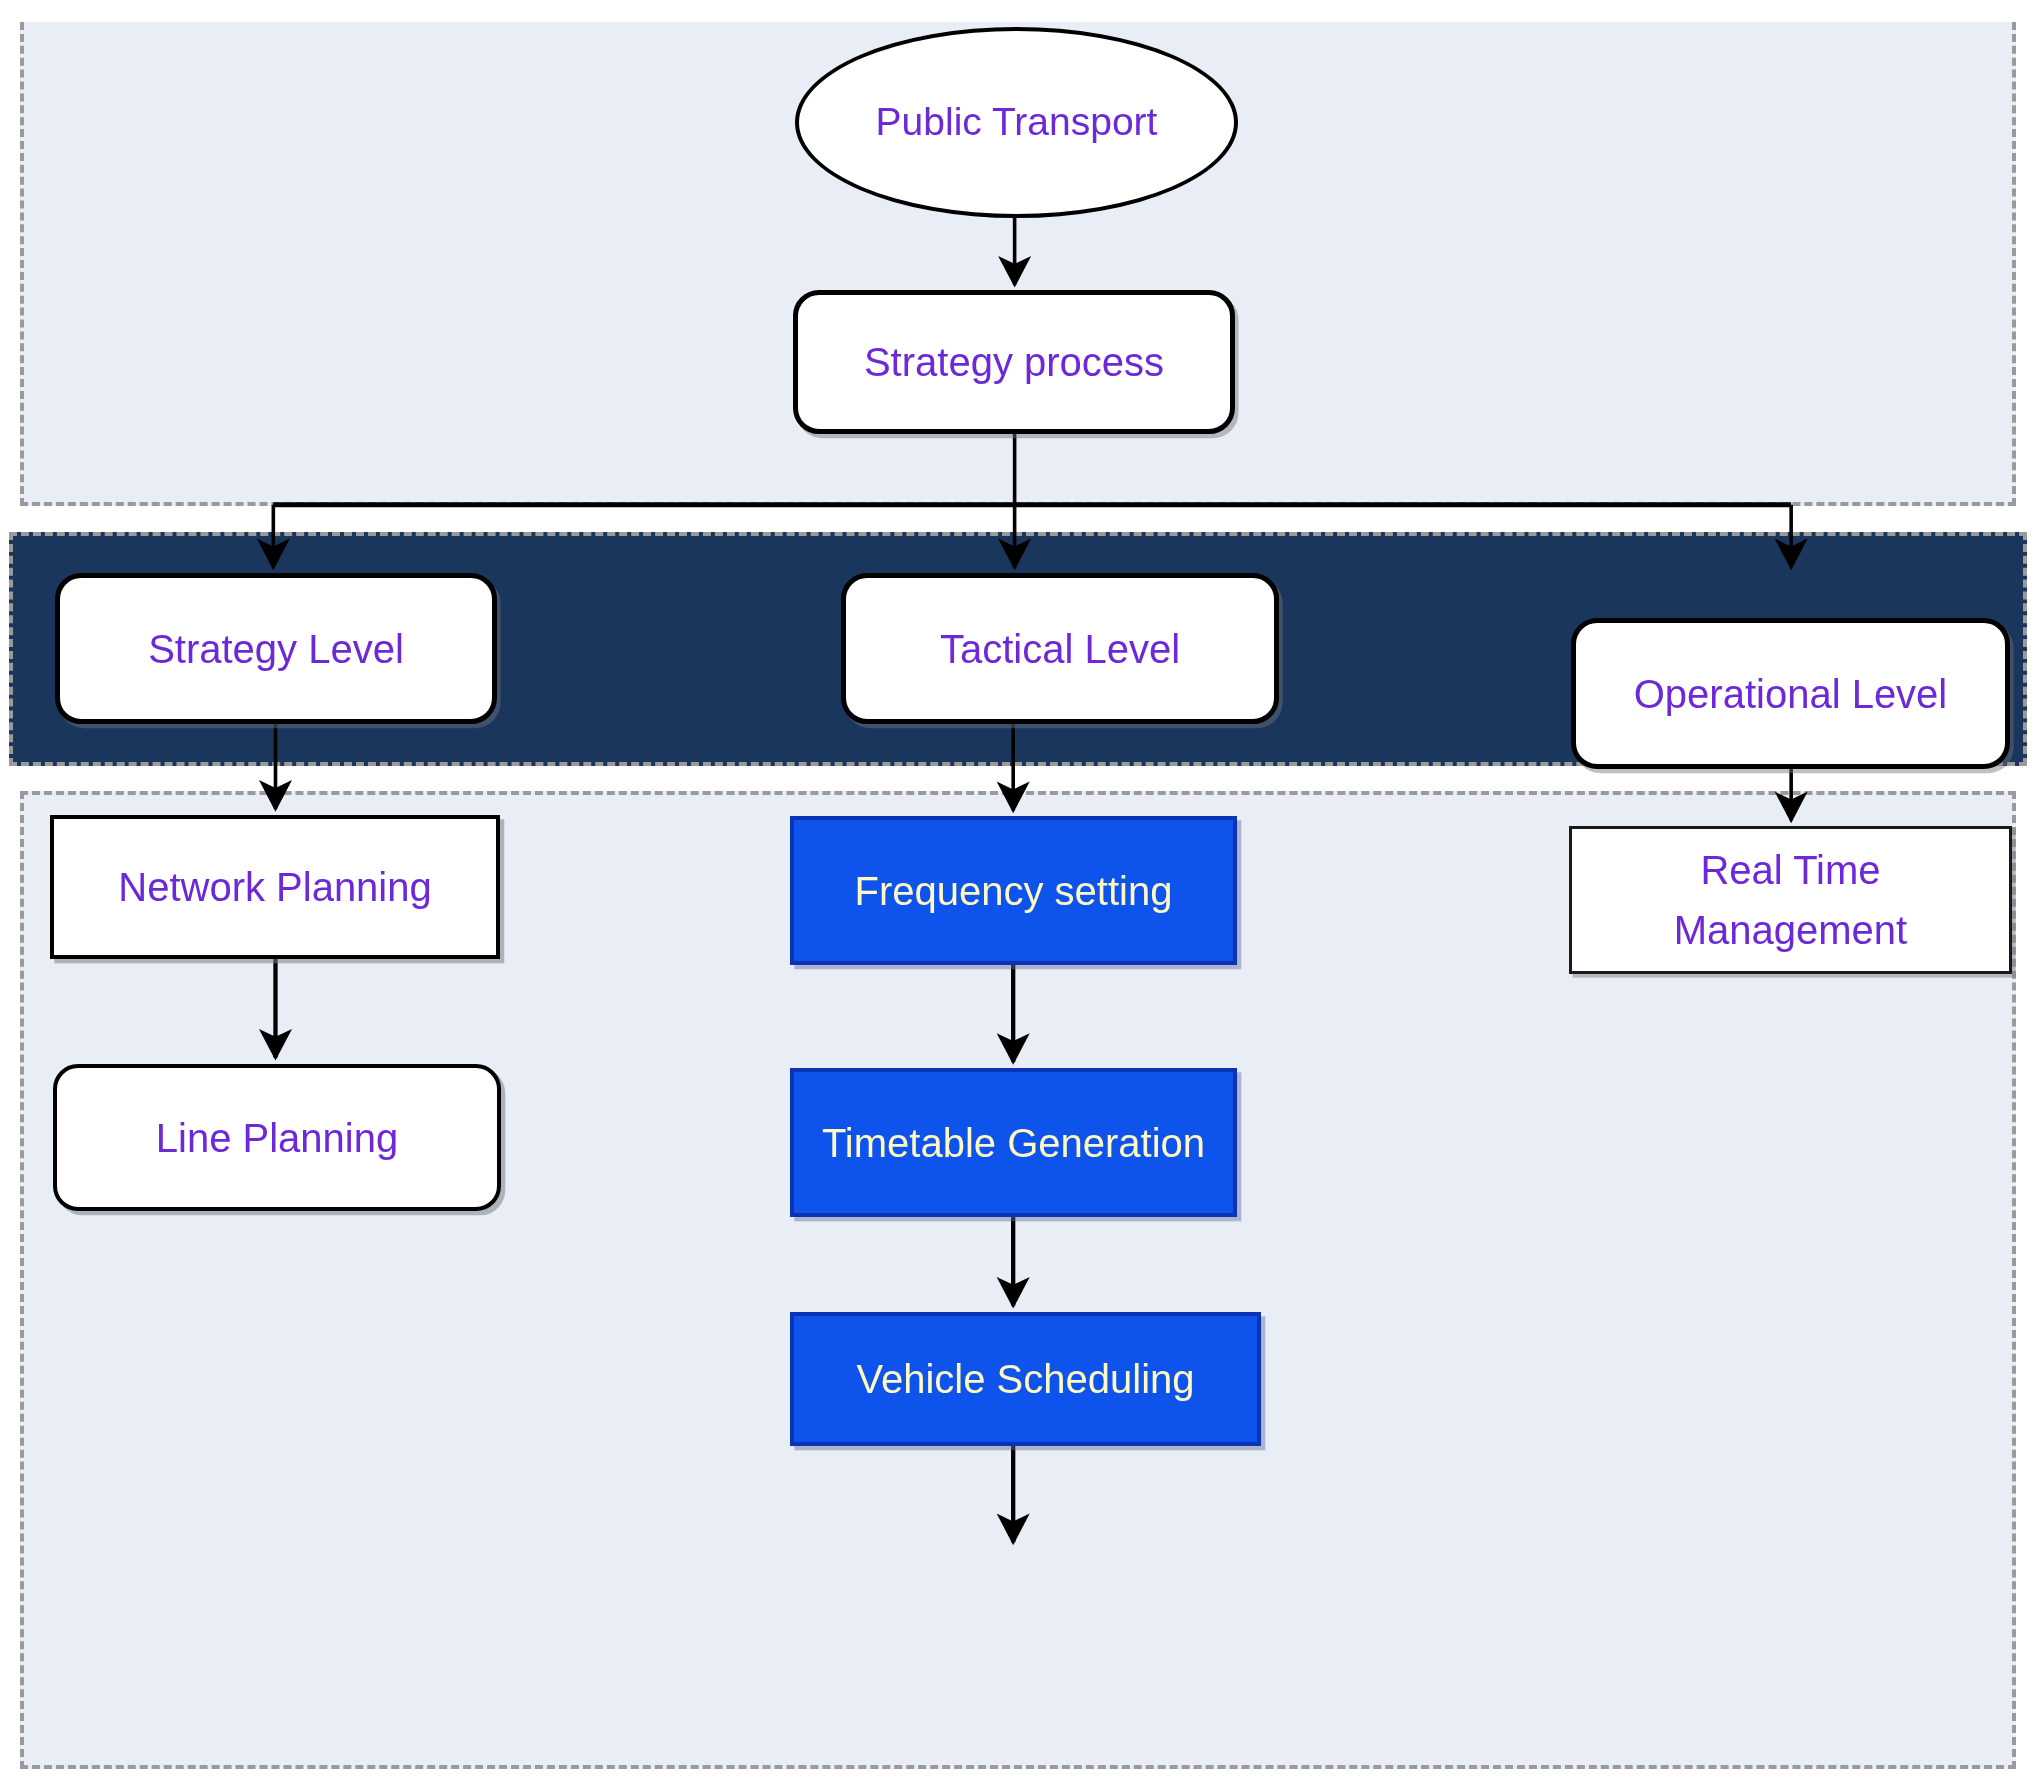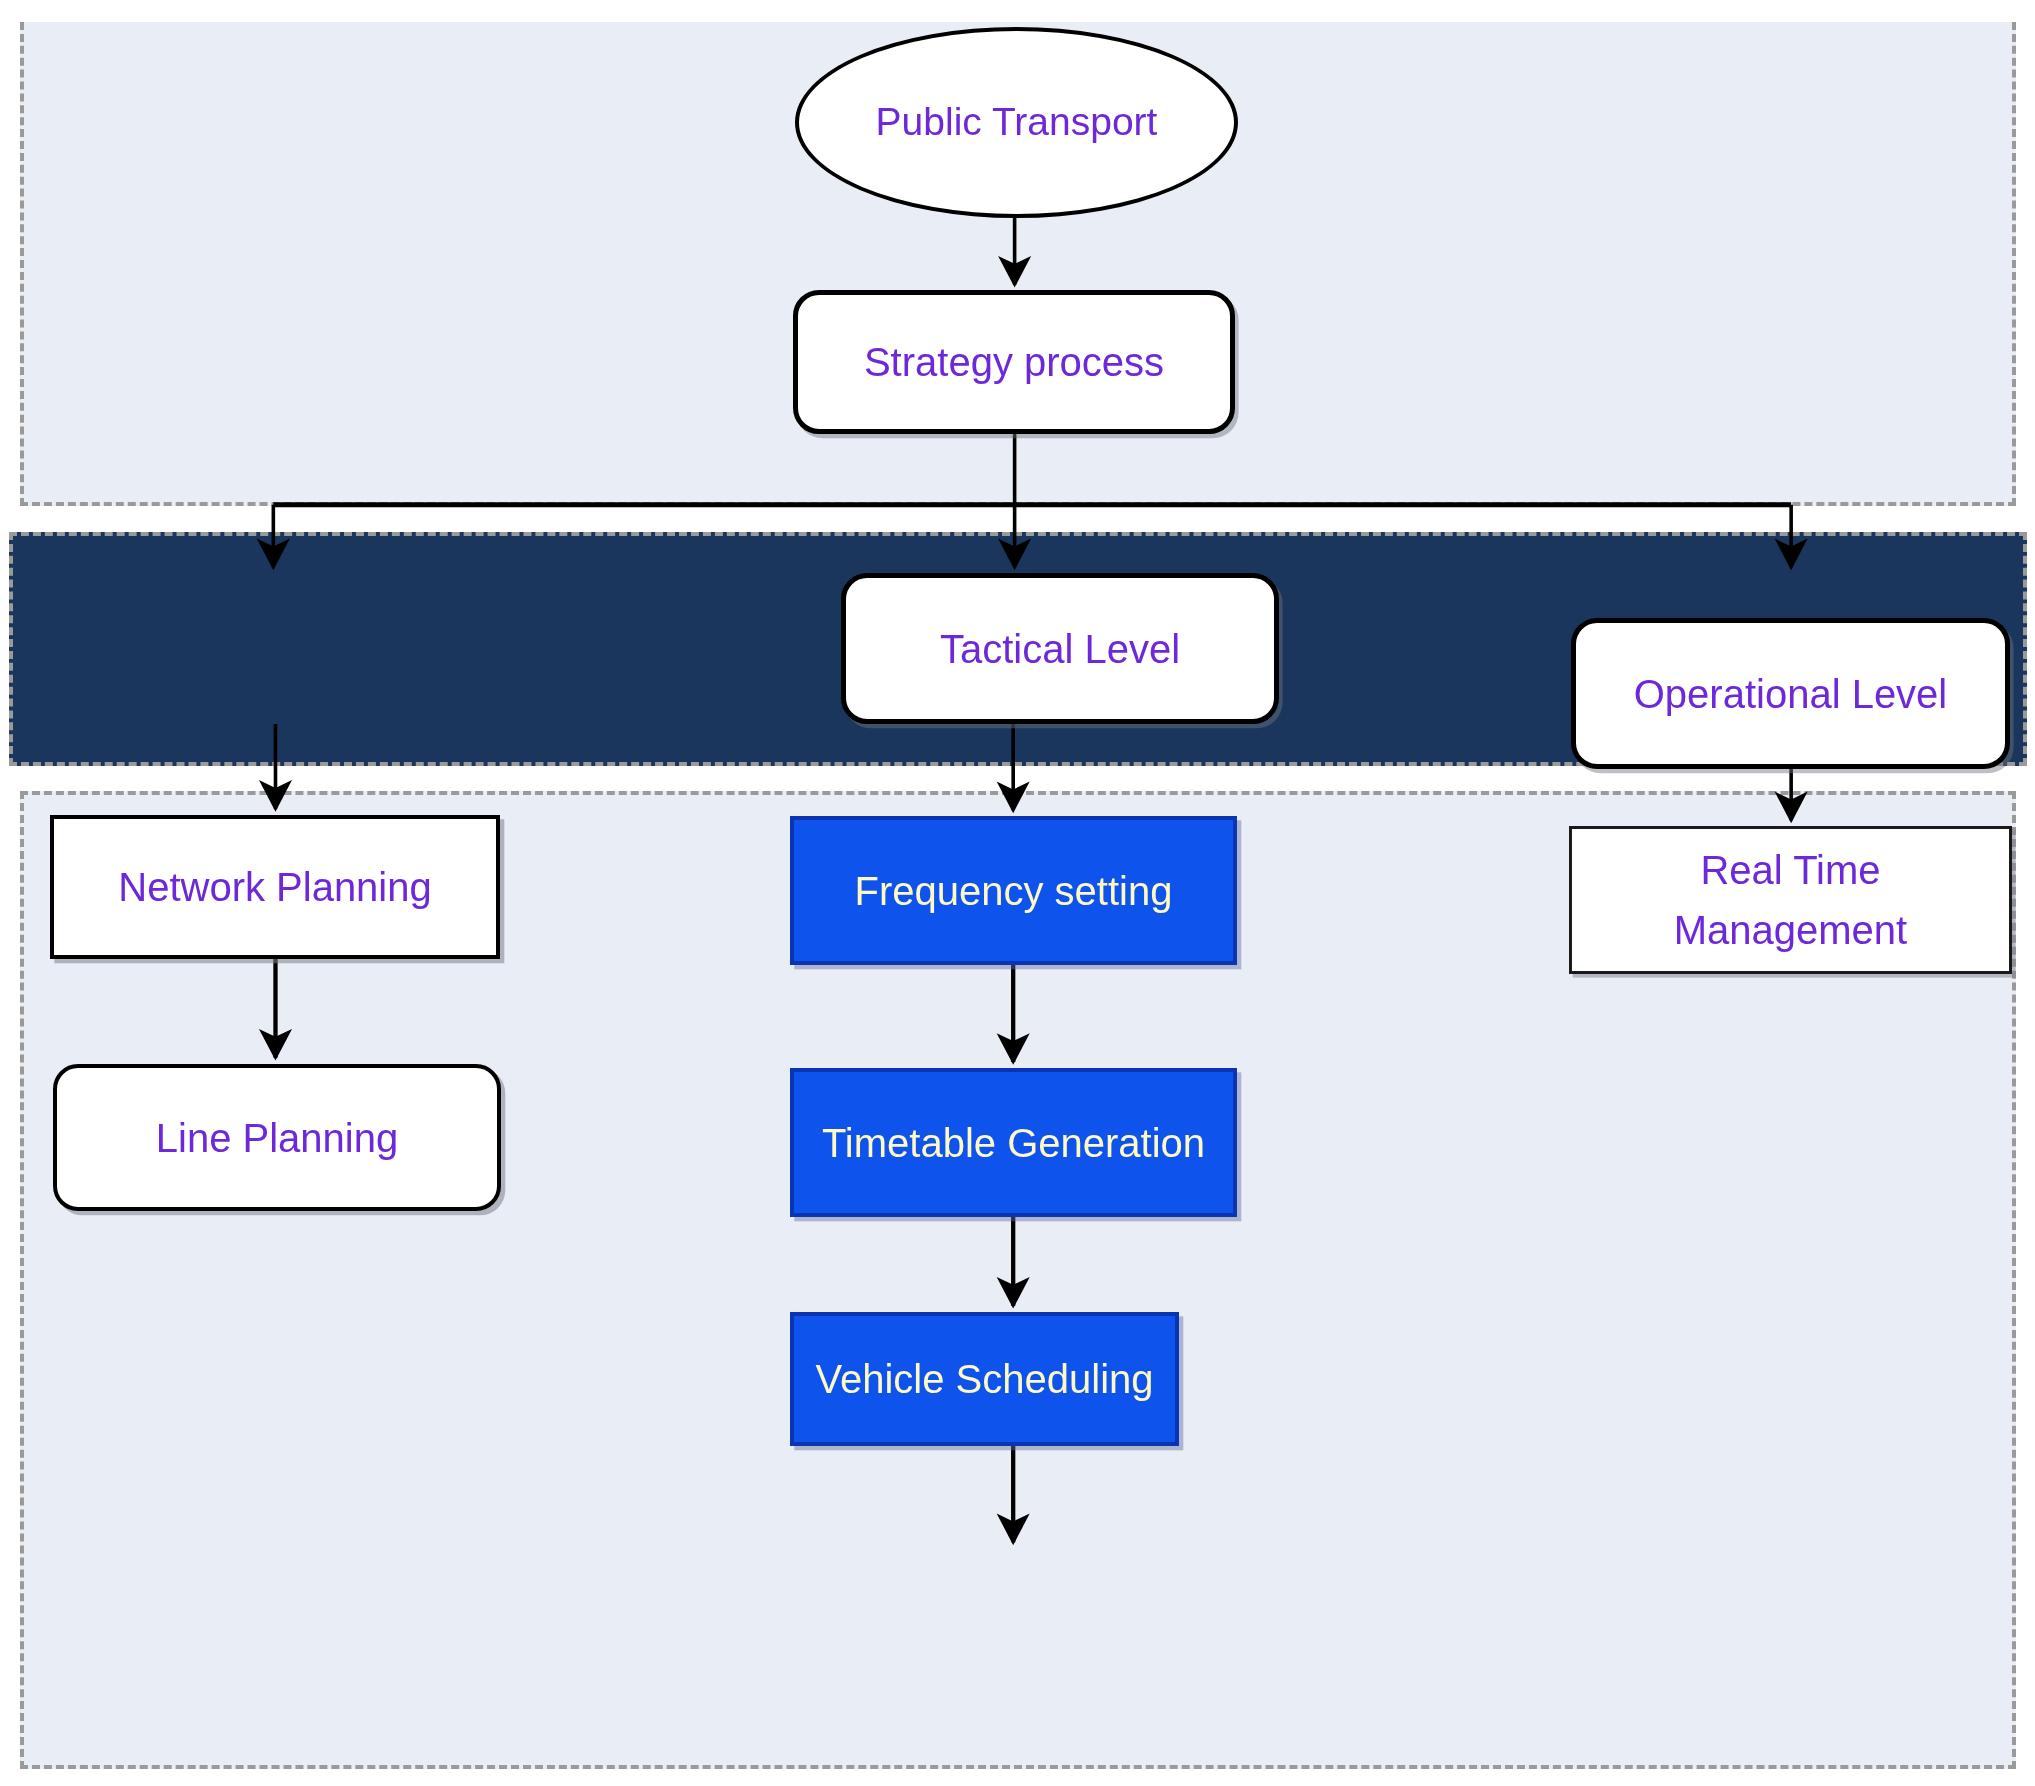--- a/index.html
+++ b/index.html
@@ -58,21 +58,21 @@
   
   #node-public-transport      { left: 795px; top: 27px;   width: 443px; height: 191px; }
   #node-planning-process      { left: 793px; top: 290px;  width: 442px; height: 144px; }
   #node-strategy-level        { left: 55px;   top: 573px;  width: 442px; height: 151px; }
   #node-tactical-level        { left: 841px; top: 573px;  width: 438px; height: 151px; }
   #node-operational-level     { left: 1571px; top: 573px;  width: 439px; height: 151px; margin-top: 45px; }
   #node-network-planning      { left: 50px;   top: 815px; width: 450px; height: 144px; }
   #node-line-planning         { left: 53px;   top: 1064px; width: 448px; height: 147px; border-radius: 25px; }
   #node-frequency-setting     { left: 790px; top: 816px; width: 447px; height: 149px; }
   #node-timetable-generation  { left: 790px; top: 1068px; width: 447px; height: 149px; }
-  #node-vehicle-scheduling    { left: 790px; top: 1312px; width: 389px; height: 134px; }
+  #node-vehicle-scheduling    { left: 790px; top: 1312px; width: 471px; height: 134px; }
   #node-crew-scheduling       { left: 702px;  top: 1548px; width: 628px; height: 192px; line-height: 1.4; font-size: 39px; }
   #node-real-time-management  { left: 1569px; top: 826px; width: 443px; height: 148px; line-height: 1.5; }
 </style>
 </head>
 <body>
 
 <div id="canvas">
 
   <div class="panel" id="top-panel"></div>
   <div class="panel" id="levels-band"></div>
@@ -100,20 +100,23 @@
   </svg>
 
   <div class="node ellipse" id="node-public-transport">
     <span>Public Transport</span>
   </div>
 
   <div class="node rounded" id="node-planning-process">
     <span>Strategy process</span>
   </div>
 
+  <div class="node rounded" id="node-strategy-level">
+    <span>Strategy Level</span>
+  </div>
 
   <div class="node rounded" id="node-tactical-level">
     <span>Tactical Level</span>
   </div>
 
   <div class="node rounded" id="node-operational-level">
     <span>Operational Level</span>
   </div>
 
   <div class="node rect" id="node-network-planning">

